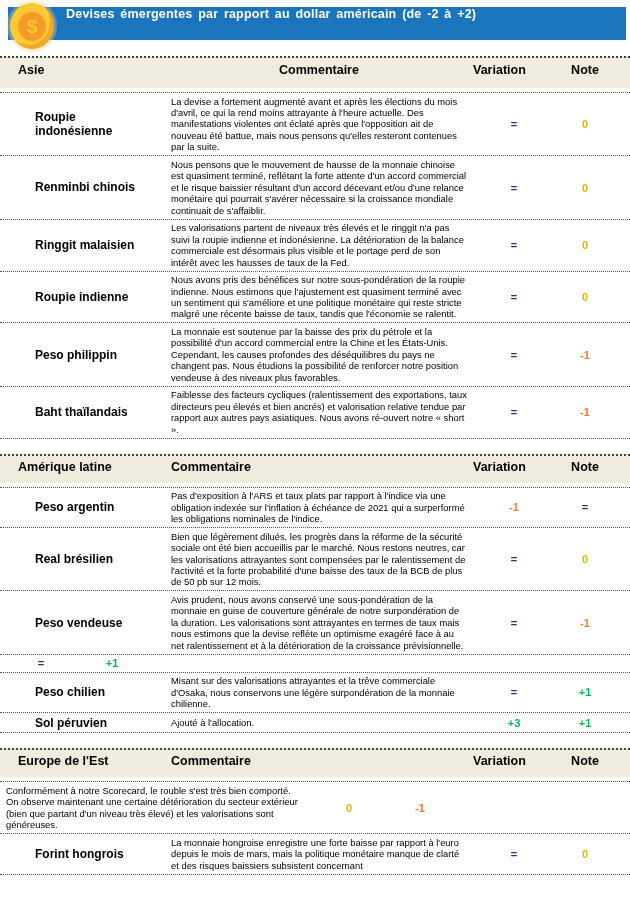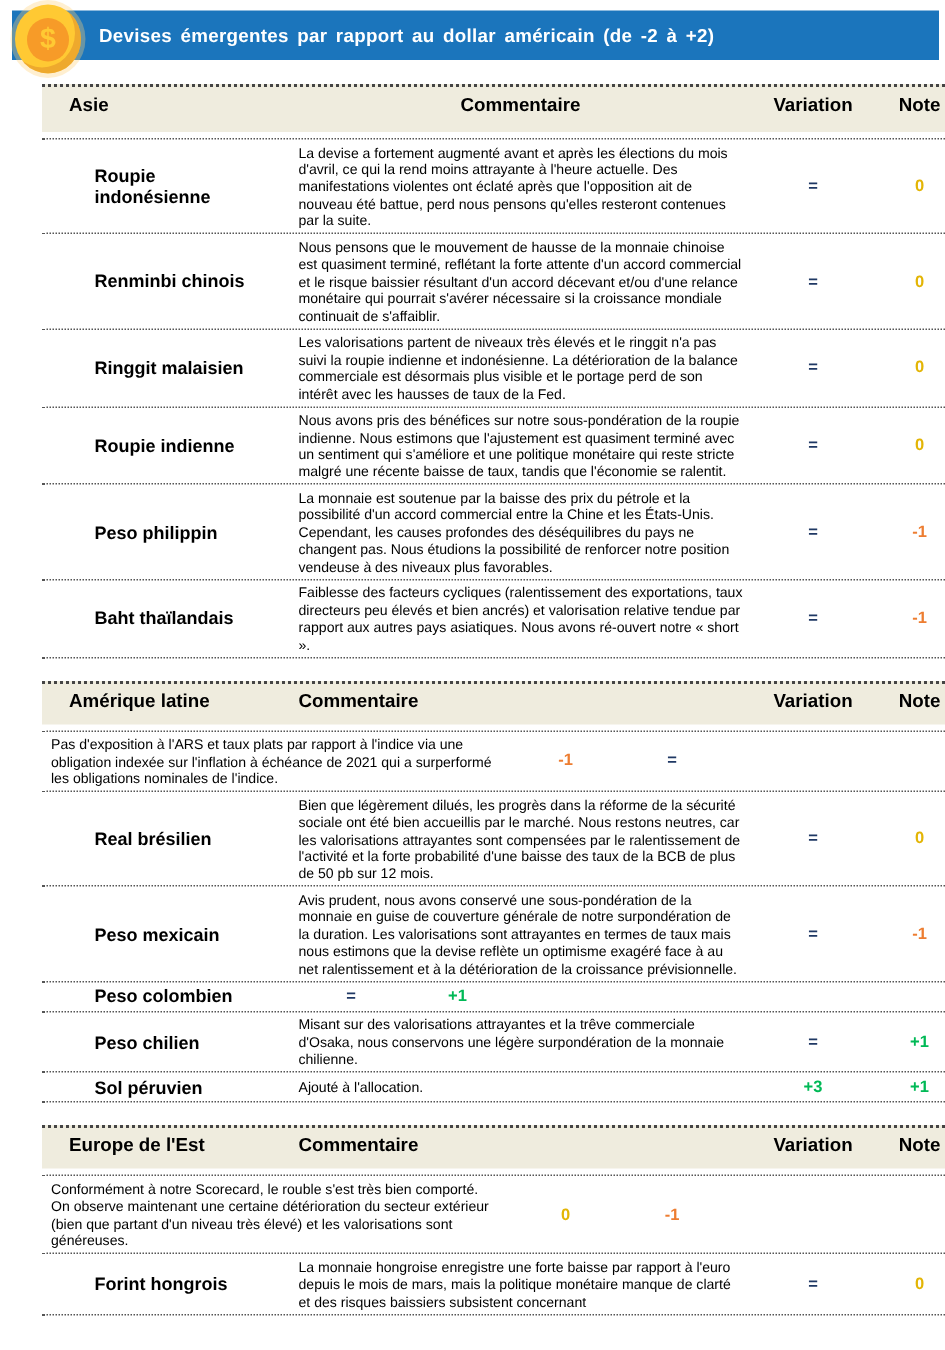--- a/index.html
+++ b/index.html
@@ -6,21 +6,21 @@
   html,body { background:#fff; }
   body {
     width:630px; height:900px; overflow:hidden; position:relative;
     font-family:"Liberation Sans","DejaVu Sans",sans-serif; color:#000;
   }
   
   .banner-wrap { position:relative; margin:7px 4px 0 8px; height:33px; }
   .banner {
     position:absolute; left:0; top:0; right:0; height:33px;
     background:var(--banner-blue,#1B75BC);
-    display:flex; align-items:center; padding-left:58px;
+    display:flex; padding-left:58px;
   }
   .banner-title {
     color:#fff; font-size:12.5px; font-weight:bold; word-spacing:2px; letter-spacing:.2px;
   }
   .coin {
     position:absolute; left:2px; top:-4px; width:44px; height:46px;
     border-radius:50%; background:var(--coin-outer,#FFC933);
     box-shadow: inset -4px -4px 0 rgba(224,142,40,.55), 0 0 0 3px rgba(255,210,120,.35);
     display:flex; align-items:center; justify-content:center; z-index:2;
   }
@@ -28,34 +28,34 @@
     width:28px; height:29px; border-radius:50%;
     background:var(--coin-inner,#F79B28);
     display:flex; align-items:center; justify-content:center;
   }
   .coin-inner span {
     color:var(--coin-outer,#FFC933); font-weight:bold; font-size:19px; line-height:1;
     font-family:"Liberation Sans",sans-serif;
   }
   
   .sections { margin-top:16px; }
-  .section { margin-top:15px;padding-left:28px; }
+  .section { margin-top:15px; }
   .section:first-child { margin-top:0; }
   .sec-header {
     background:var(--section-bg,#EFECDE);
     border-top:2px dotted #444;
     display:flex; padding:5px 0 11px 0;
     font-weight:bold; font-size:12.5px;
     margin-bottom:4px;
   }
   .section + .section .sec-header { padding:4px 0 9px 0; }
   .h-region { flex:0 0 165px; padding-left:18px; }
   .h-comment { flex:0 0 308px; padding-left:6px; text-align:left; }
   .section.center-comment .h-comment { text-align:center; padding-left:0; }
-  .h-var { flex:0 0 82px; text-align:center; }
+  .h-var { flex:0 0 82px; }
   .h-note { flex:0 0 60px; text-align:center; }
   
   .row {
     display:flex; align-items:center;
     border-top:1px dotted #555;
     padding:2.5px 0;
   }
   .row:last-child { border-bottom:1px dotted #555; }
   .c-name {
     flex:0 0 165px; padding-left:35px; padding-right:20px;
@@ -90,21 +90,21 @@
   <div class="section center-comment">
     <div class="sec-header">
       <div class="h-region">Asie</div>
       <div class="h-comment">Commentaire</div>
       <div class="h-var">Variation</div>
       <div class="h-note">Note</div>
     </div>
     <div class="rows">
   <div class="row">
     <div class="c-name">Roupie indonésienne</div>
-    <div class="c-comment">La devise a fortement augmenté avant et après les élections du mois d'avril, ce qui la rend moins attrayante à l'heure actuelle. Des manifestations violentes ont éclaté après que l'opposition ait de nouveau été battue, perd nous pensons qu'elles resteront contenues par la suite.</div>
+    <div class="c-comment">La devise a fortement augmenté avant et après les élections du mois d'avril, ce qui la rend moins attrayante à l'heure actuelle. Des manifestations violentes ont éclaté après que l'opposition ait de nouveau été battue, mais nous pensons qu'elles resteront contenues par la suite.</div>
     <div class="c-var val-equal">=</div>
     <div class="c-note val-zero">0</div>
   </div>
 
   <div class="row">
     <div class="c-name">Renminbi chinois</div>
     <div class="c-comment">Nous pensons que le mouvement de hausse de la monnaie chinoise est quasiment terminé, reflétant la forte attente d'un accord commercial et le risque baissier résultant d'un accord décevant et/ou d'une relance monétaire qui pourrait s'avérer nécessaire si la croissance mondiale continuait de s'affaiblir.</div>
     <div class="c-var val-equal">=</div>
     <div class="c-note val-zero">0</div>
   </div>
@@ -141,41 +141,41 @@
 
   <div class="section">
     <div class="sec-header">
       <div class="h-region">Amérique latine</div>
       <div class="h-comment">Commentaire</div>
       <div class="h-var">Variation</div>
       <div class="h-note">Note</div>
     </div>
     <div class="rows">
   <div class="row">
+    <div class="c-name">Peso argentin</div>
     <div class="c-comment">Pas d'exposition à l'ARS et taux plats par rapport à l'indice via une obligation indexée sur l'inflation à échéance de 2021 qui a surperformé les obligations nominales de l'indice.</div>
     <div class="c-var val-negative">-1</div>
     <div class="c-note val-equal">=</div>
   </div>
 
   <div class="row">
     <div class="c-name">Real brésilien</div>
     <div class="c-comment">Bien que légèrement dilués, les progrès dans la réforme de la sécurité sociale ont été bien accueillis par le marché. Nous restons neutres, car les valorisations attrayantes sont compensées par le ralentissement de l'activité et la forte probabilité d'une baisse des taux de la BCB de plus de 50 pb sur 12 mois.</div>
     <div class="c-var val-equal">=</div>
     <div class="c-note val-zero">0</div>
   </div>
 
   <div class="row">
-    <div class="c-name">Peso mexicain</div>
+    <div class="c-name">Peso vendeuse</div>
     <div class="c-comment">Avis prudent, nous avons conservé une sous-pondération de la monnaie en guise de couverture générale de notre surpondération de la duration. Les valorisations sont attrayantes en termes de taux mais nous estimons que la devise reflète un optimisme exagéré face à au net ralentissement et à la détérioration de la croissance prévisionnelle.</div>
     <div class="c-var val-equal">=</div>
     <div class="c-note val-negative">-1</div>
   </div>
 
   <div class="row">
-    <div class="c-name">Peso colombien</div>
     <div class="c-var val-equal">=</div>
     <div class="c-note val-positive">+1</div>
   </div>
 
   <div class="row">
     <div class="c-name">Peso chilien</div>
     <div class="c-comment">Misant sur des valorisations attrayantes et la trêve commerciale d'Osaka, nous conservons une légère surpondération de la monnaie chilienne.</div>
     <div class="c-var val-equal">=</div>
     <div class="c-note val-positive">+1</div>
   </div>

